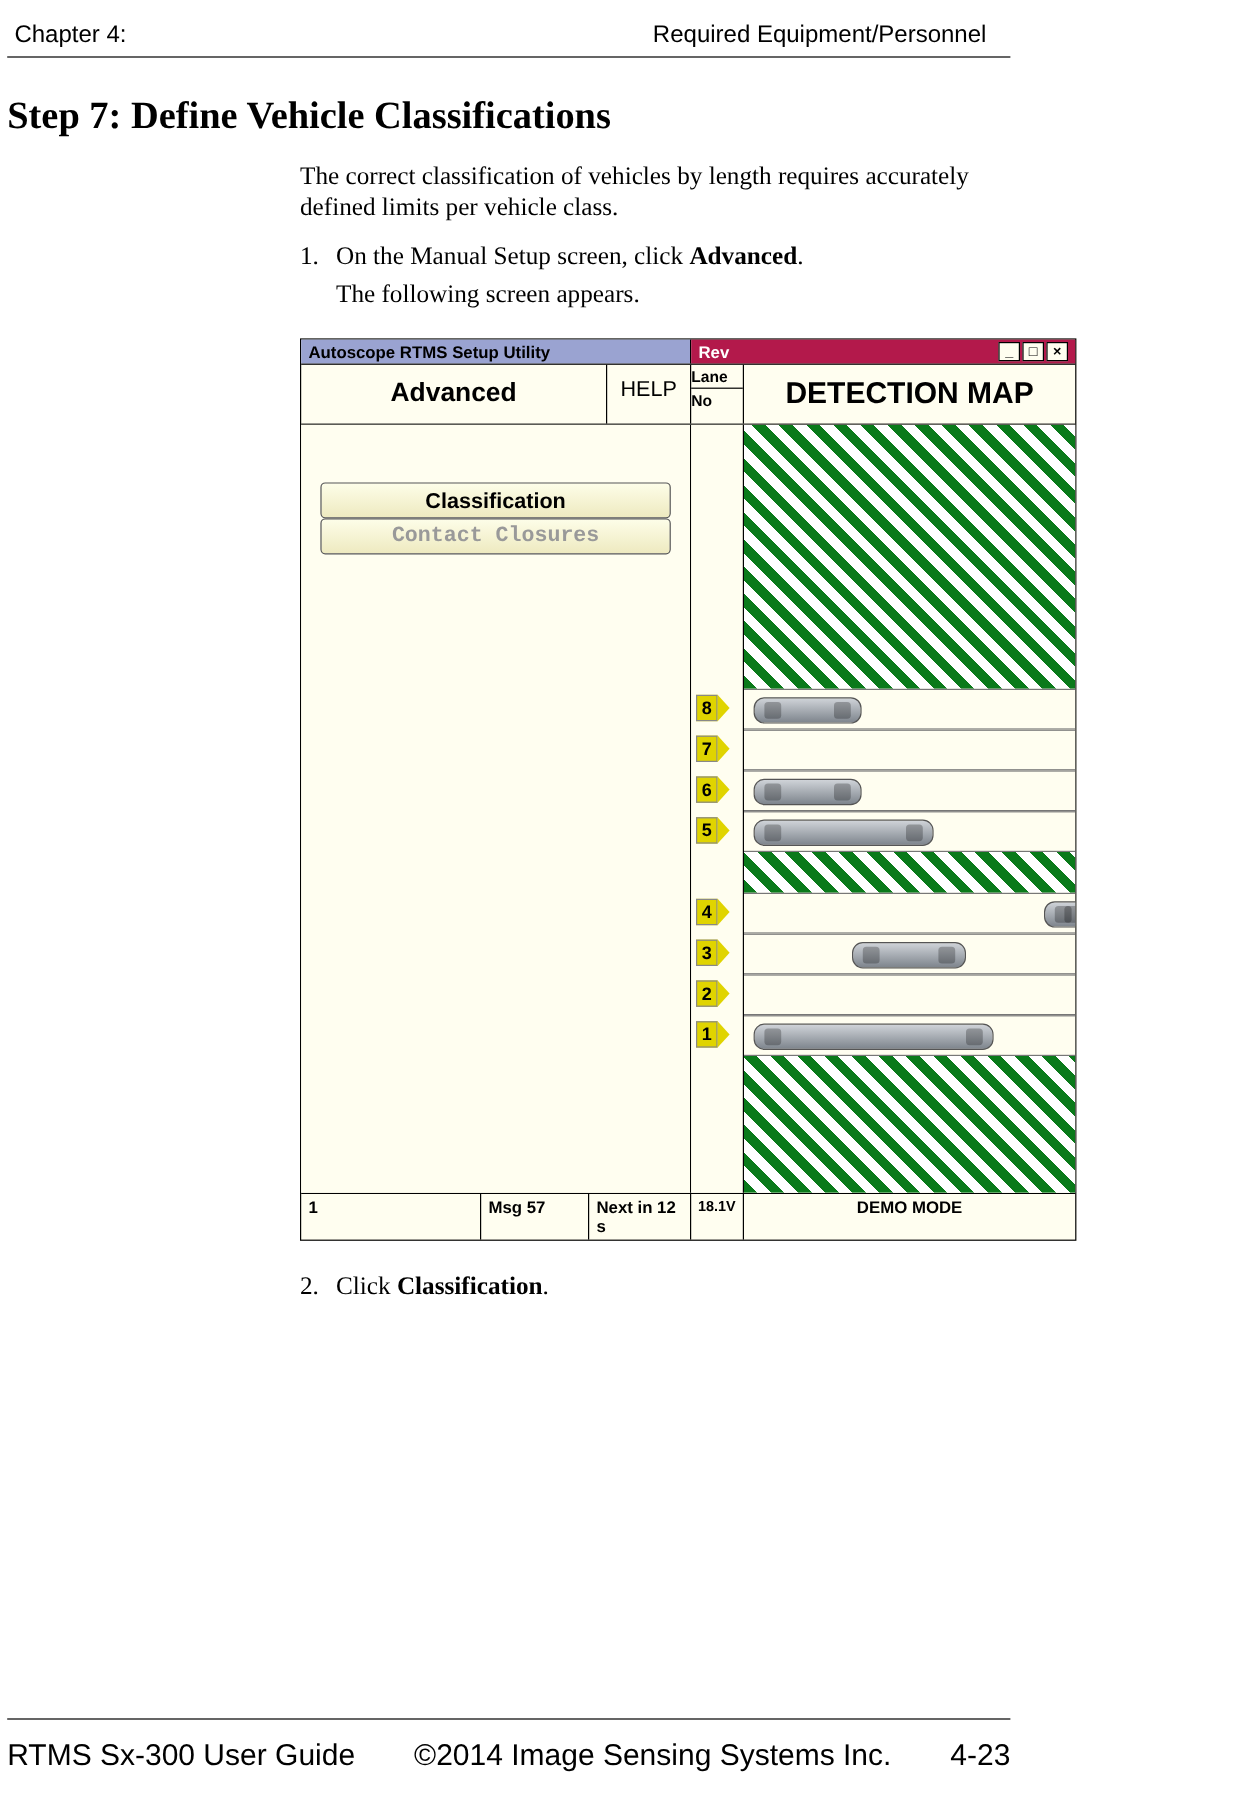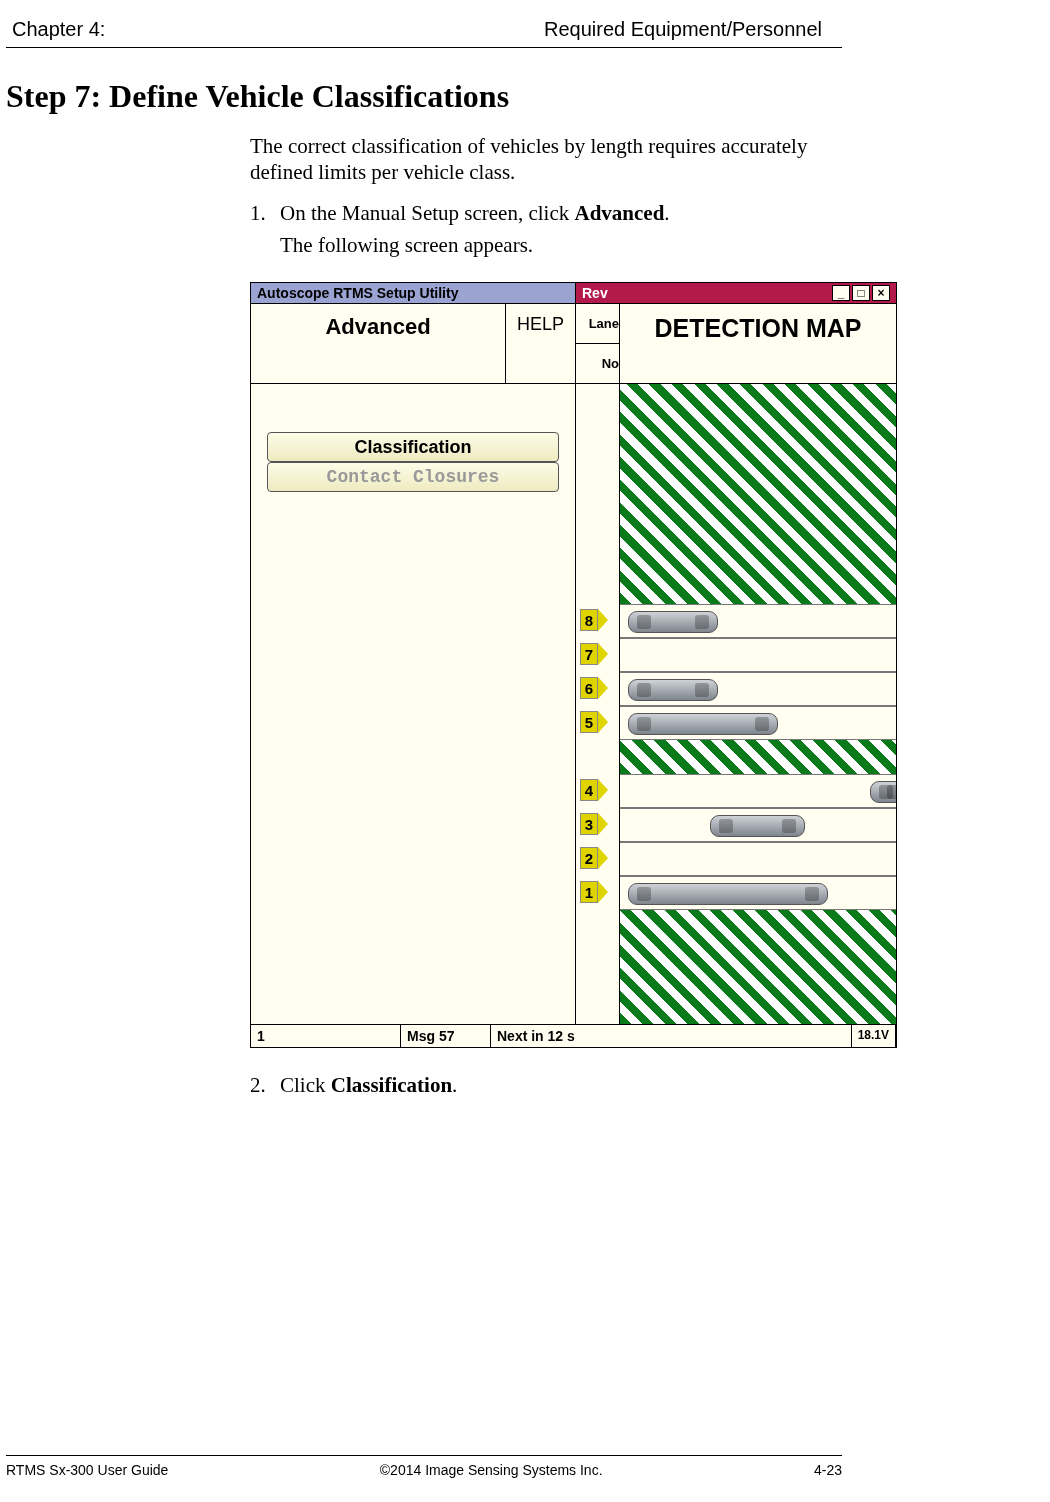--- a/index.html
+++ b/index.html
@@ -108,21 +108,21 @@
     padding: 10px 0;
   }
   .head-m {
     width: 44px;
     display: flex;
     flex-direction: column;
     border-right: 1px solid #000;
     font-weight: bold;
     font-size: 13px;
   }
-  .head-m div { text-align: right; padding: 12px 0; }
+  .head-m div { text-align: left; padding: 2px 0; }
   .head-m div:first-child { border-bottom: 1px solid #000; }
   .head-r {
     width: 276px;
     font-size: 25px;
     font-weight: bold;
     text-align: center;
     padding: 10px 0;
   }
 
   .main-row { display: flex; border-top: 1px solid #000; }
@@ -234,25 +234,25 @@
   .st-1 { flex: 0 0 150px; border-right: 1px solid #000; }
   .st-2 { flex: 0 0 90px; border-right: 1px solid #000; }
   .st-3 { flex: 1; border-right: 1px solid #000; }
   .st-4 { flex: 0 0 44px; border-right: 1px solid #000; font-size: 12px; }
   .st-5 { flex: 0 0 276px; text-align: center; }
 
   .ftr {
     position: absolute;
     left: 6px; right: 20px; bottom: 24px;
     border-top: 1px solid #000;
-    padding-top: 6px;
+    padding-top: 16px;
     display: flex;
     justify-content: space-between;
     font-family: Arial, Helvetica, sans-serif;
-    font-size: 14px;
+    font-size: 25px;
   }
 </style>
 </head>
 <body>
 
 <div class="page">
 
   <div class="hdr">
     <span>Chapter 4:</span>
     <span>Required Equipment/Personnel</span>
@@ -365,20 +365,21 @@
           </div>
         <div class="stripe" style="top:526px; height:114px;"></div>
       </div>
     </div>
 
     <div class="status-row">
       <div class="st st-1">1</div>
       <div class="st st-2">Msg 57</div>
       <div class="st st-3">Next in 12 s</div>
       <div class="st st-4">18.1V</div>
+      <div class="st st-5">DEMO MODE</div>
     </div>
   </div>
 
   <div class="body-text">
     <div class="ol-item">
       <div class="ol-num">2.</div>
       <div class="ol-txt">
         <span>Click </span><b>Classification</b><span>.</span>
       </div>
     </div>

